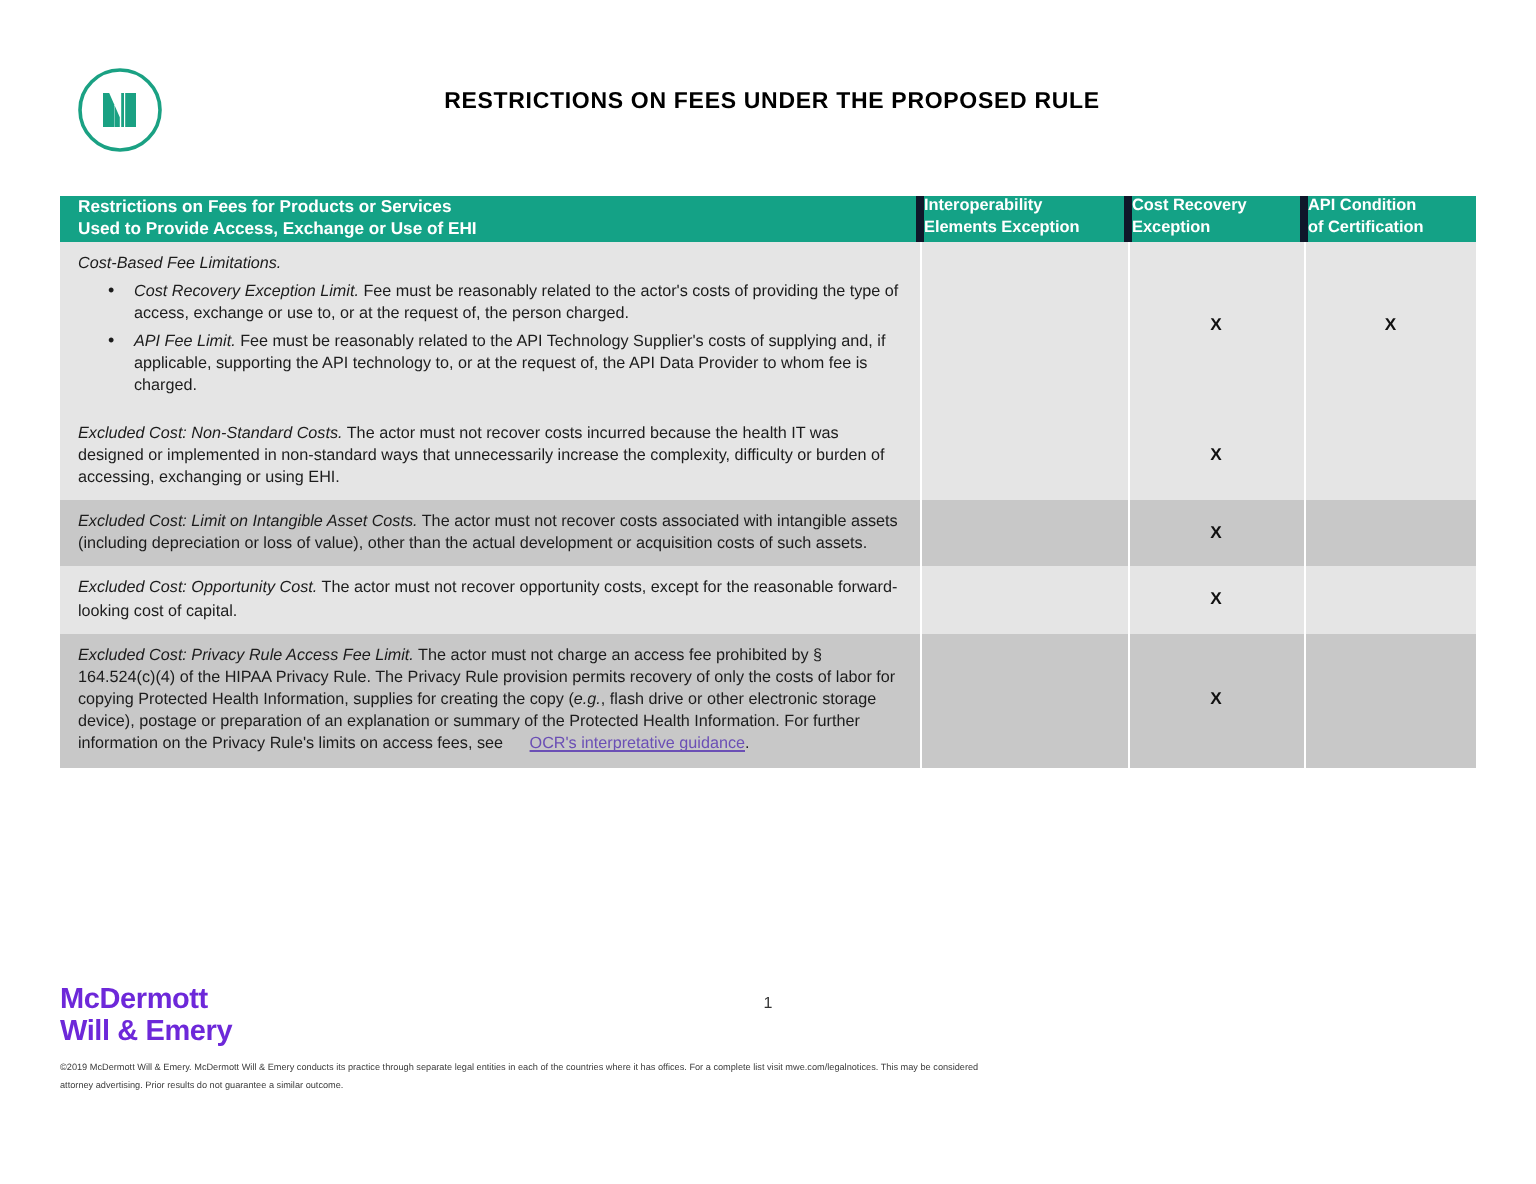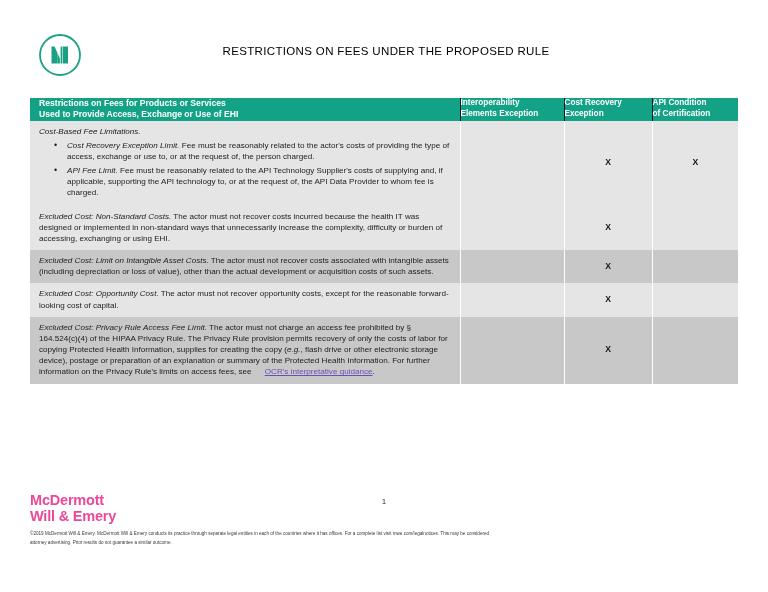--- a/index.html
+++ b/index.html
@@ -34,21 +34,21 @@
     width: 44px;
     height: 44px;
   }
   .doc-title {
     position: absolute;
     left: 4px;
     right: 0;
     top: 45px;
     text-align: center;
     font-size: 11.5px;
-    font-weight: normal;
+    font-weight: bold;
     letter-spacing: 0.35px;
     color: #000000;
   }
 
   
   .fee-table {
     position: absolute;
     left: 30px;
     top: 98px;
     width: 708px;
@@ -59,21 +59,21 @@
     vertical-align: top;
     padding: 0;
   }
   thead th {
     background: #14a286;
     color: #ffffff;
     font-size: 8.2px;
     font-weight: bold;
     line-height: 1.32;
     padding: 7px 6px 8px 6px;
-    border-right: 1px solid #0f172a;
+    border-right: 4px solid #0f172a;
   }
   thead th:last-child { border-right: none; }
   th.col-desc {
     text-align: left;
     padding-left: 9px;
     font-size: 8.6px;
   }
   th.col-mark { text-align: left; margin-left: 35px; }
 
   tbody td {
@@ -129,21 +129,21 @@
   .doc-footer {
     position: absolute;
     left: 30px;
     right: 30px;
     top: 492px;
   }
   .firm-name {
     font-size: 14.5px;
     font-weight: bold;
     line-height: 1.12;
-    color: #ec4899;
+    color: #6d28d9;
     letter-spacing: -0.2px;
   }
   .page-num {
     position: absolute;
     left: 0;
     right: 0;
     top: 5px;
     text-align: center;
     font-size: 8px;
     color: #333333;

